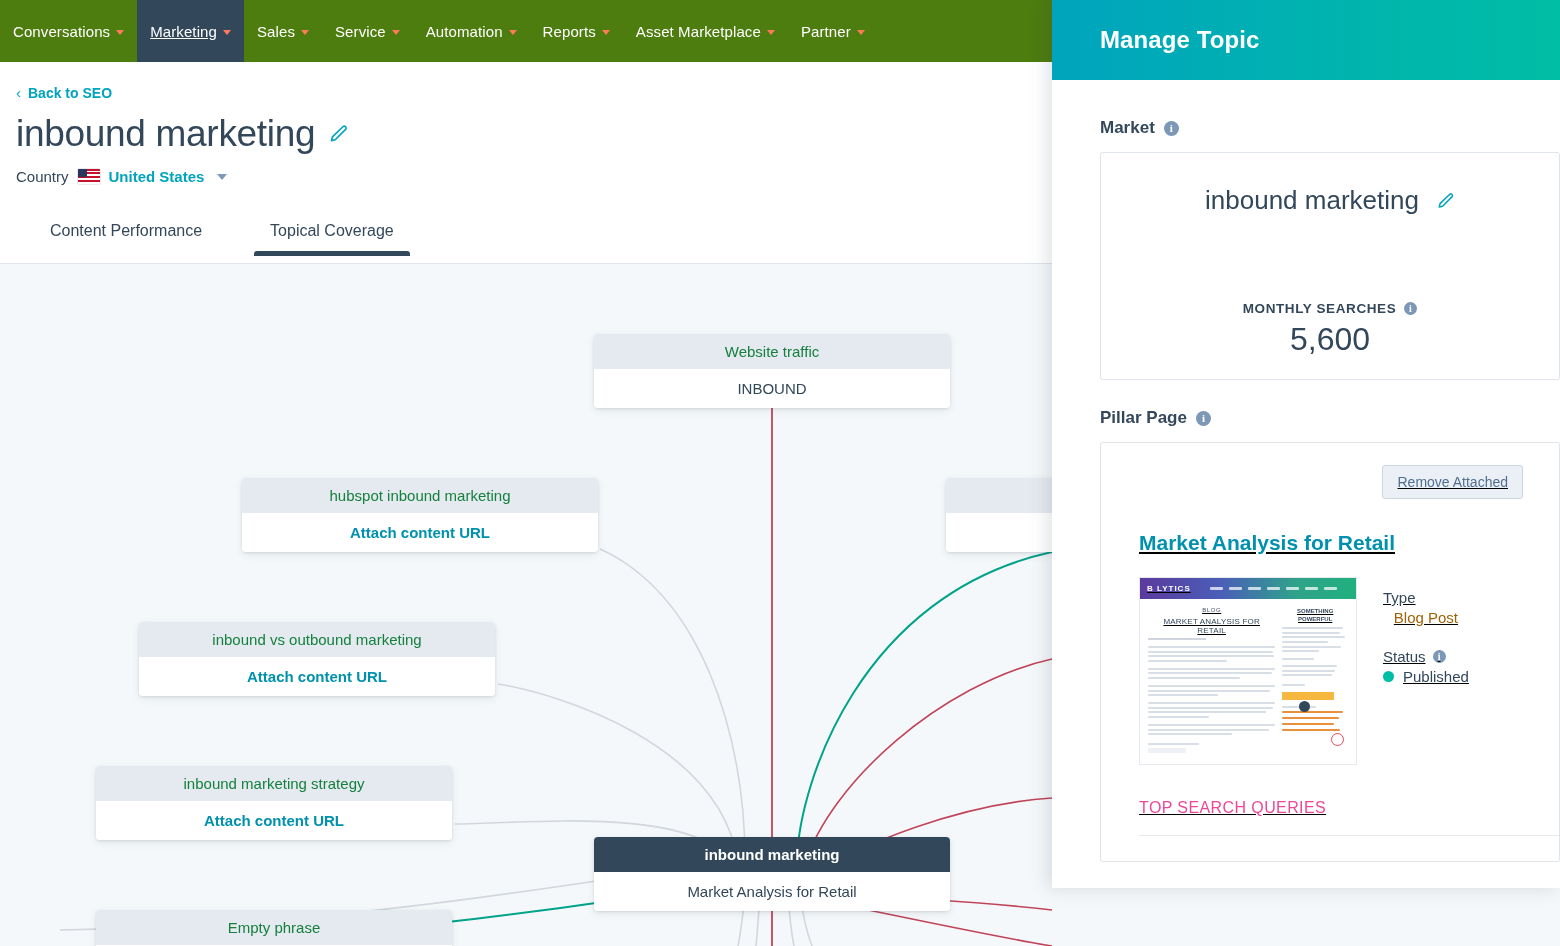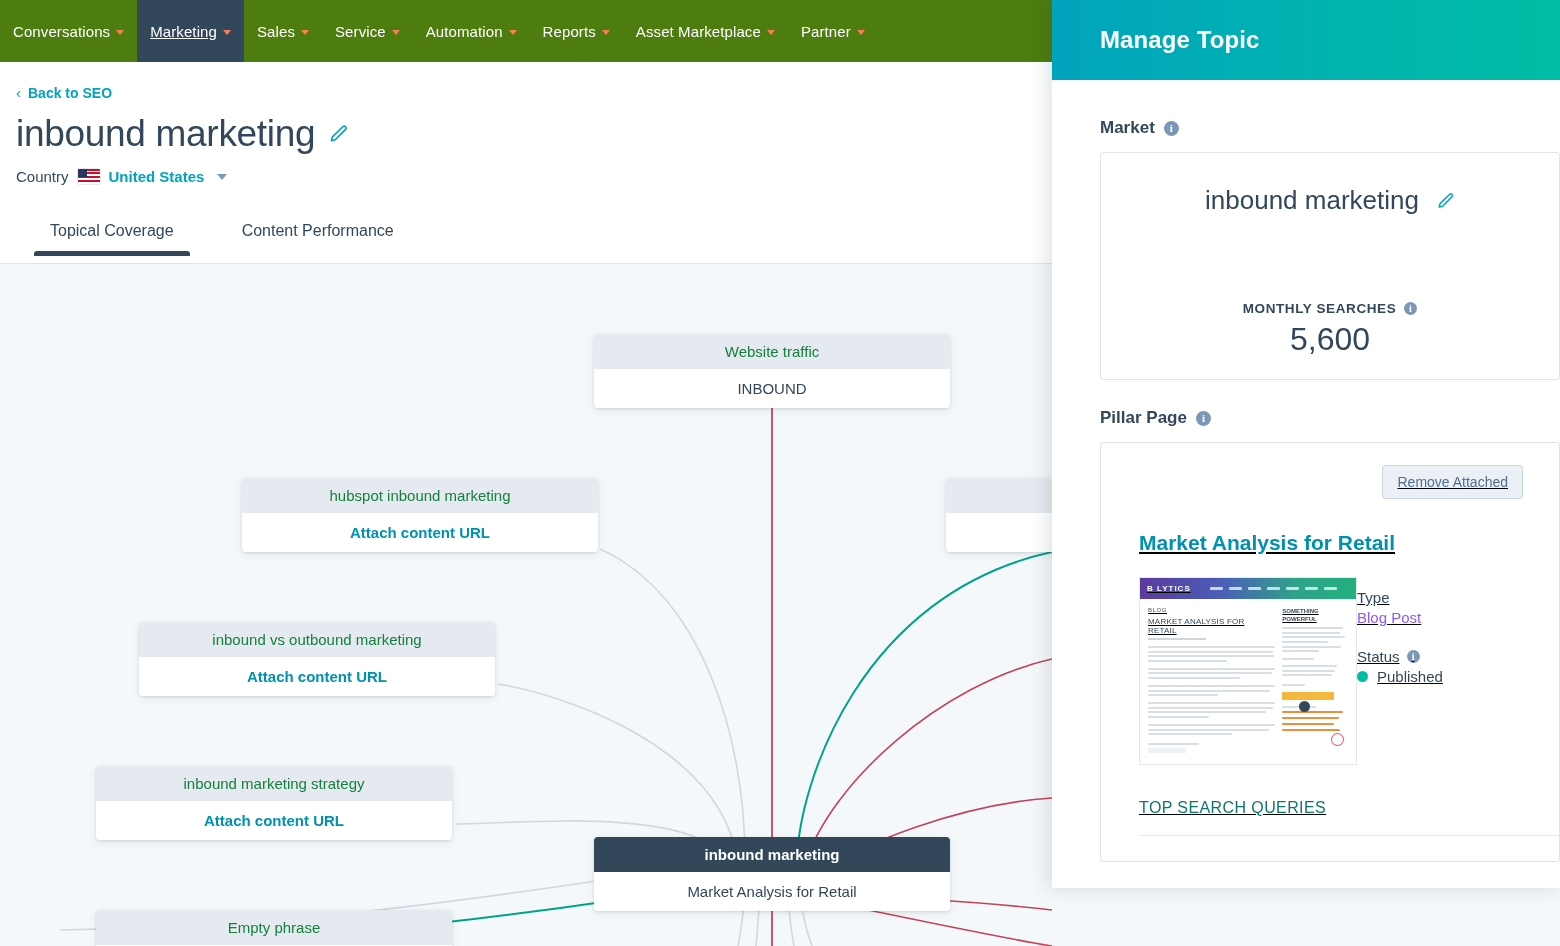--- a/index.html
+++ b/index.html
@@ -323,21 +323,21 @@
     font-family: "Liberation Sans", sans-serif;
   }
   .pillar-inner { padding: 32px 0 0 38px; }
   .pillar-title {
     font-size: 21px;
     font-weight: bold;
     color: #0091ae;
     cursor: pointer;
     margin-bottom: 22px;
   }
-  .pillar-grid { display: flex; align-items: flex-start; }
+  .pillar-grid { display: flex; gap: 26px; align-items: flex-start; text-align: center; }
 
   
   .thumb {
     width: 218px; height: 188px;
     background: #ffffff;
     border: 1px solid #e5e9ee;
     overflow: hidden;
     position: relative;
     flex: none;
   }
@@ -374,29 +374,29 @@
     background: #ffffff; border: 1.5px solid #e04b5a;
   }
   .t-badge2 {
     position: absolute; right: 46px; bottom: 52px;
     width: 11px; height: 11px; border-radius: 50%;
     background: #33475b;
   }
 
   .meta-col { padding-top: 12px; }
   .meta-label { font-size: 15px; color: #33475b; margin-bottom: 3px; display: flex; align-items: center; gap: 7px; }
-  .meta-value { font-size: 15px; color: #8b5cf6; margin-bottom: 22px; }
+  .meta-value { font-size: 15px; color: #a16207; margin-bottom: 22px; }
   .status-row { display: flex; align-items: center; gap: 9px; font-size: 15px; color: #33475b; }
   .status-dot { width: 11px; height: 11px; border-radius: 50%; background: #00bda5; flex: none; }
 
   .queries-head {
     margin-top: 34px;
     font-size: 16px;
     letter-spacing: .4px;
-    color: #0f766e;
+    color: #ec4899;
   }
   .queries-rule { margin-top: 18px; border-top: 1px solid #e5e9ee; }
 
   .panel-footer-gap {
     position: absolute;
     left: 1052px; top: 888px;
     width: 508px; height: 58px;
     background: #f5f8fa;
     z-index: 9;
   }
@@ -464,25 +464,25 @@
         <i class="stripe" style="top:7.5px"></i>
           <i class="stripe" style="top:11.25px"></i>
         <i class="canton"></i>
       </span>
       <span class="country-value">United States</span>
       <span class="dd-caret"></span>
     </div>
   </div>
 
   <div class="tabs">
+    <div class="tab">
+      <span>Content Performance</span>
+    </div>
     <div class="tab active">
       <span>Topical Coverage</span>
-    </div>
-    <div class="tab">
-      <span>Content Performance</span>
     </div>
   </div>
 
   <div class="canvas">
     <svg class="edges" viewBox="0 0 1052 682">
       <g fill="none" stroke-width="1.6">
 
         <path d="M772,595 L772,130" stroke="#c0455a" stroke-width="1.8"></path>
 
         <path d="M745,595 C745,470 700,330 600,285" stroke="#d2d7dd"></path>

